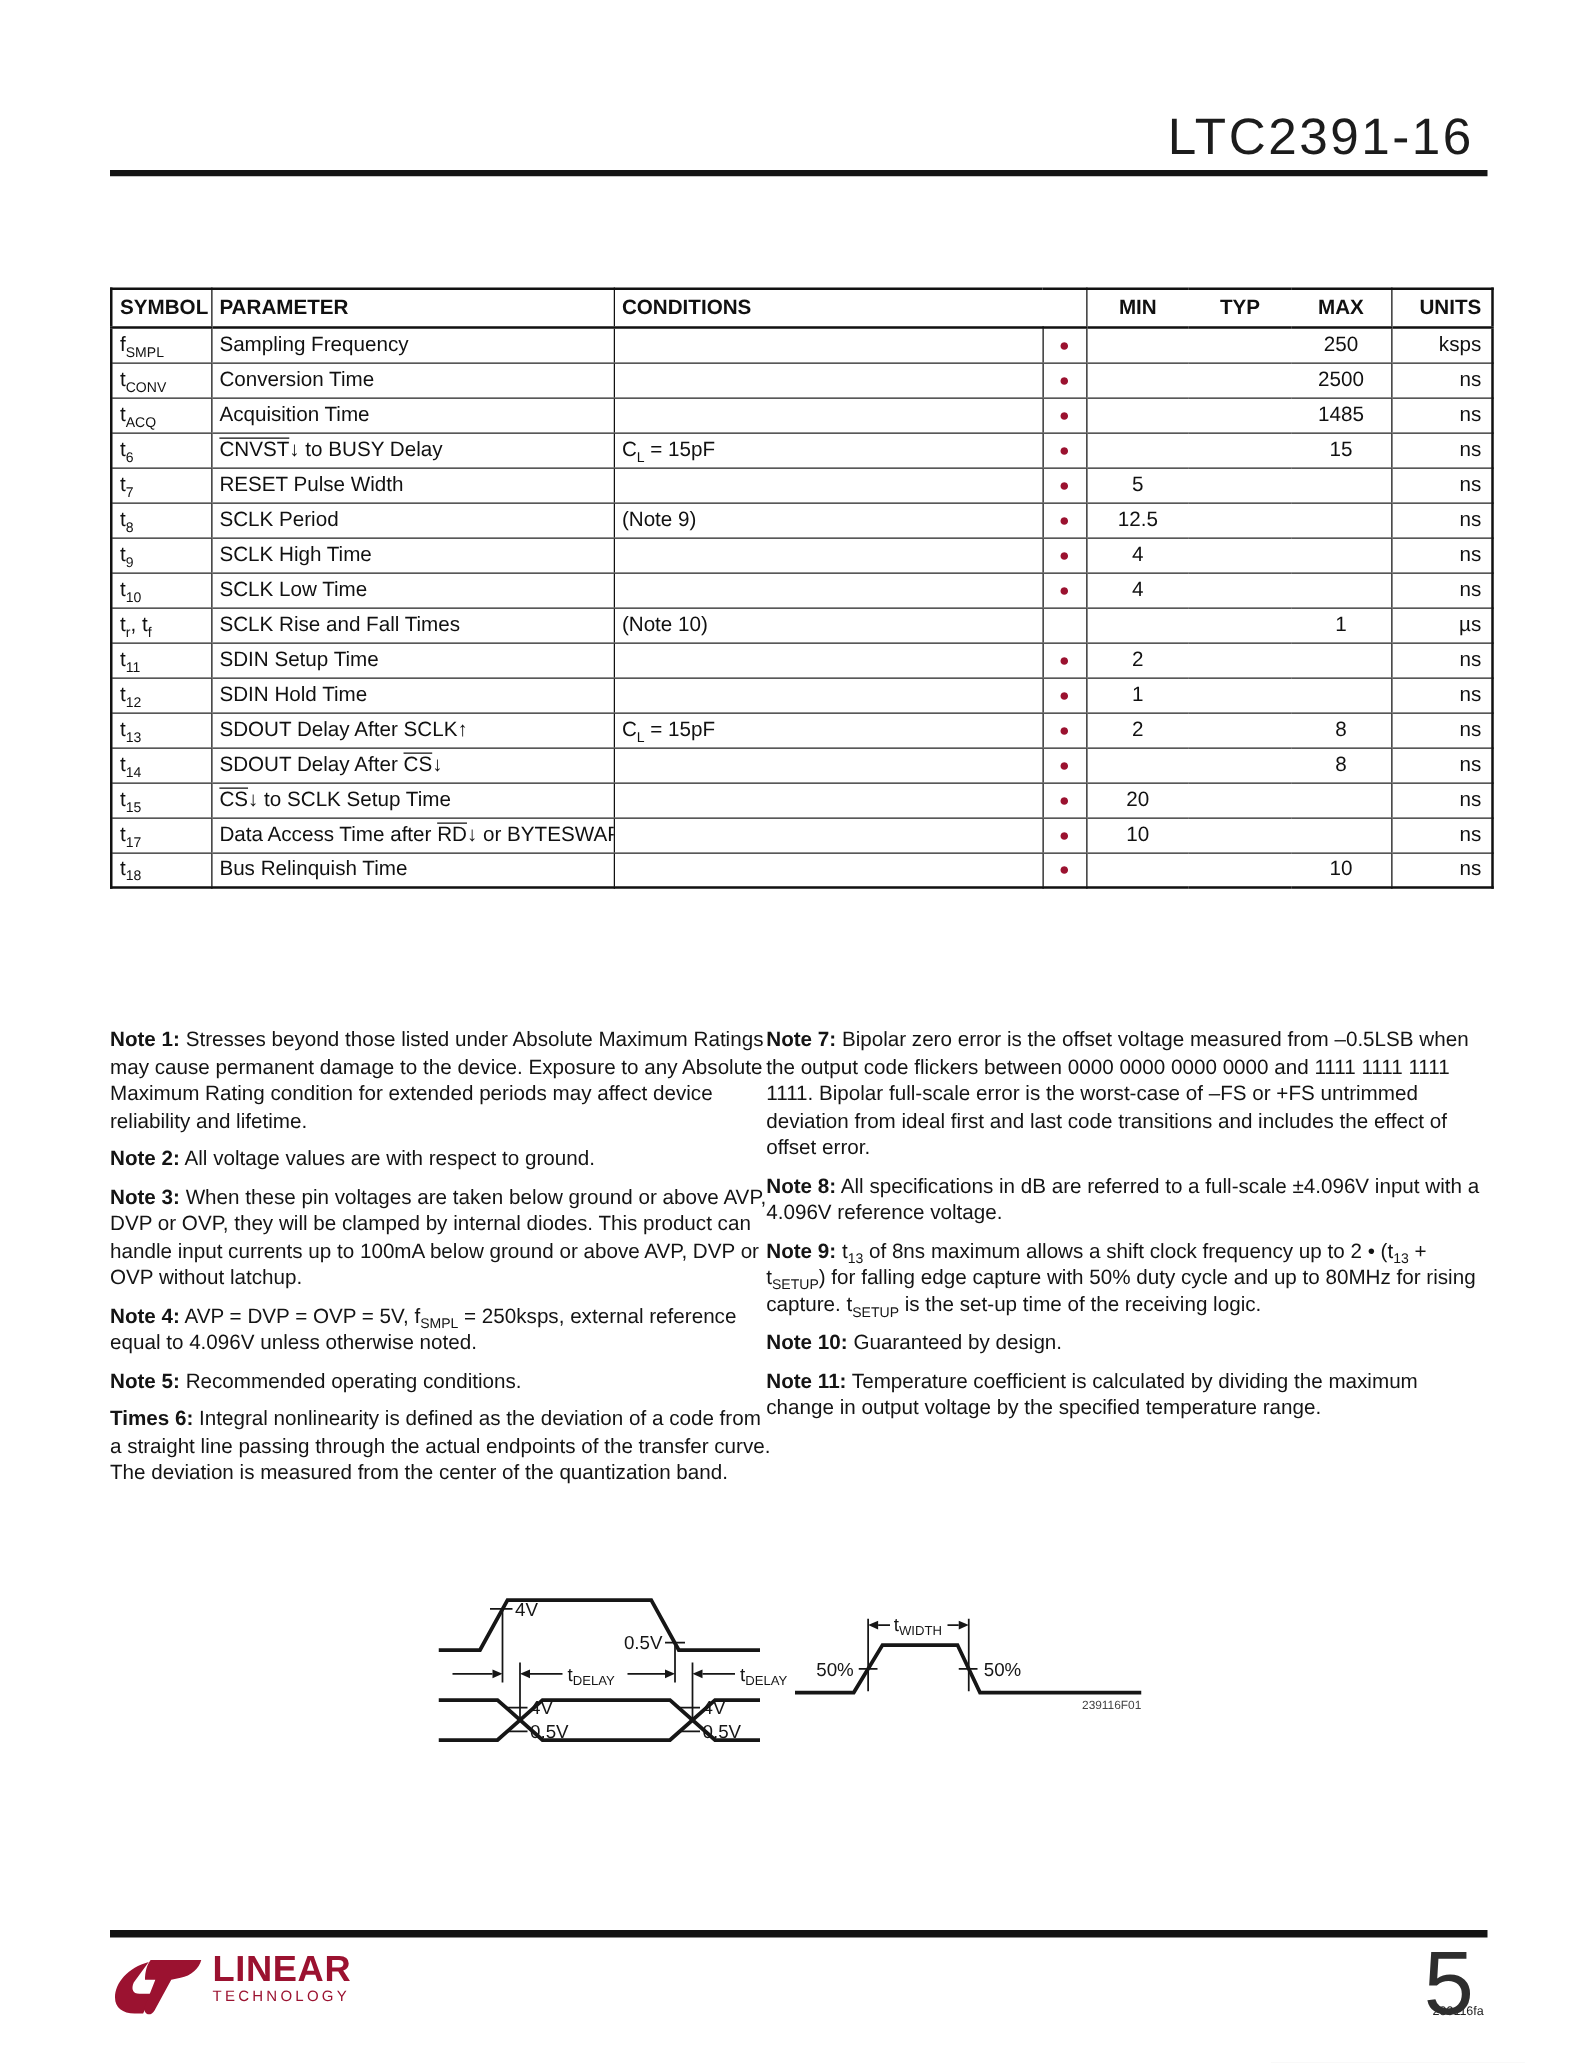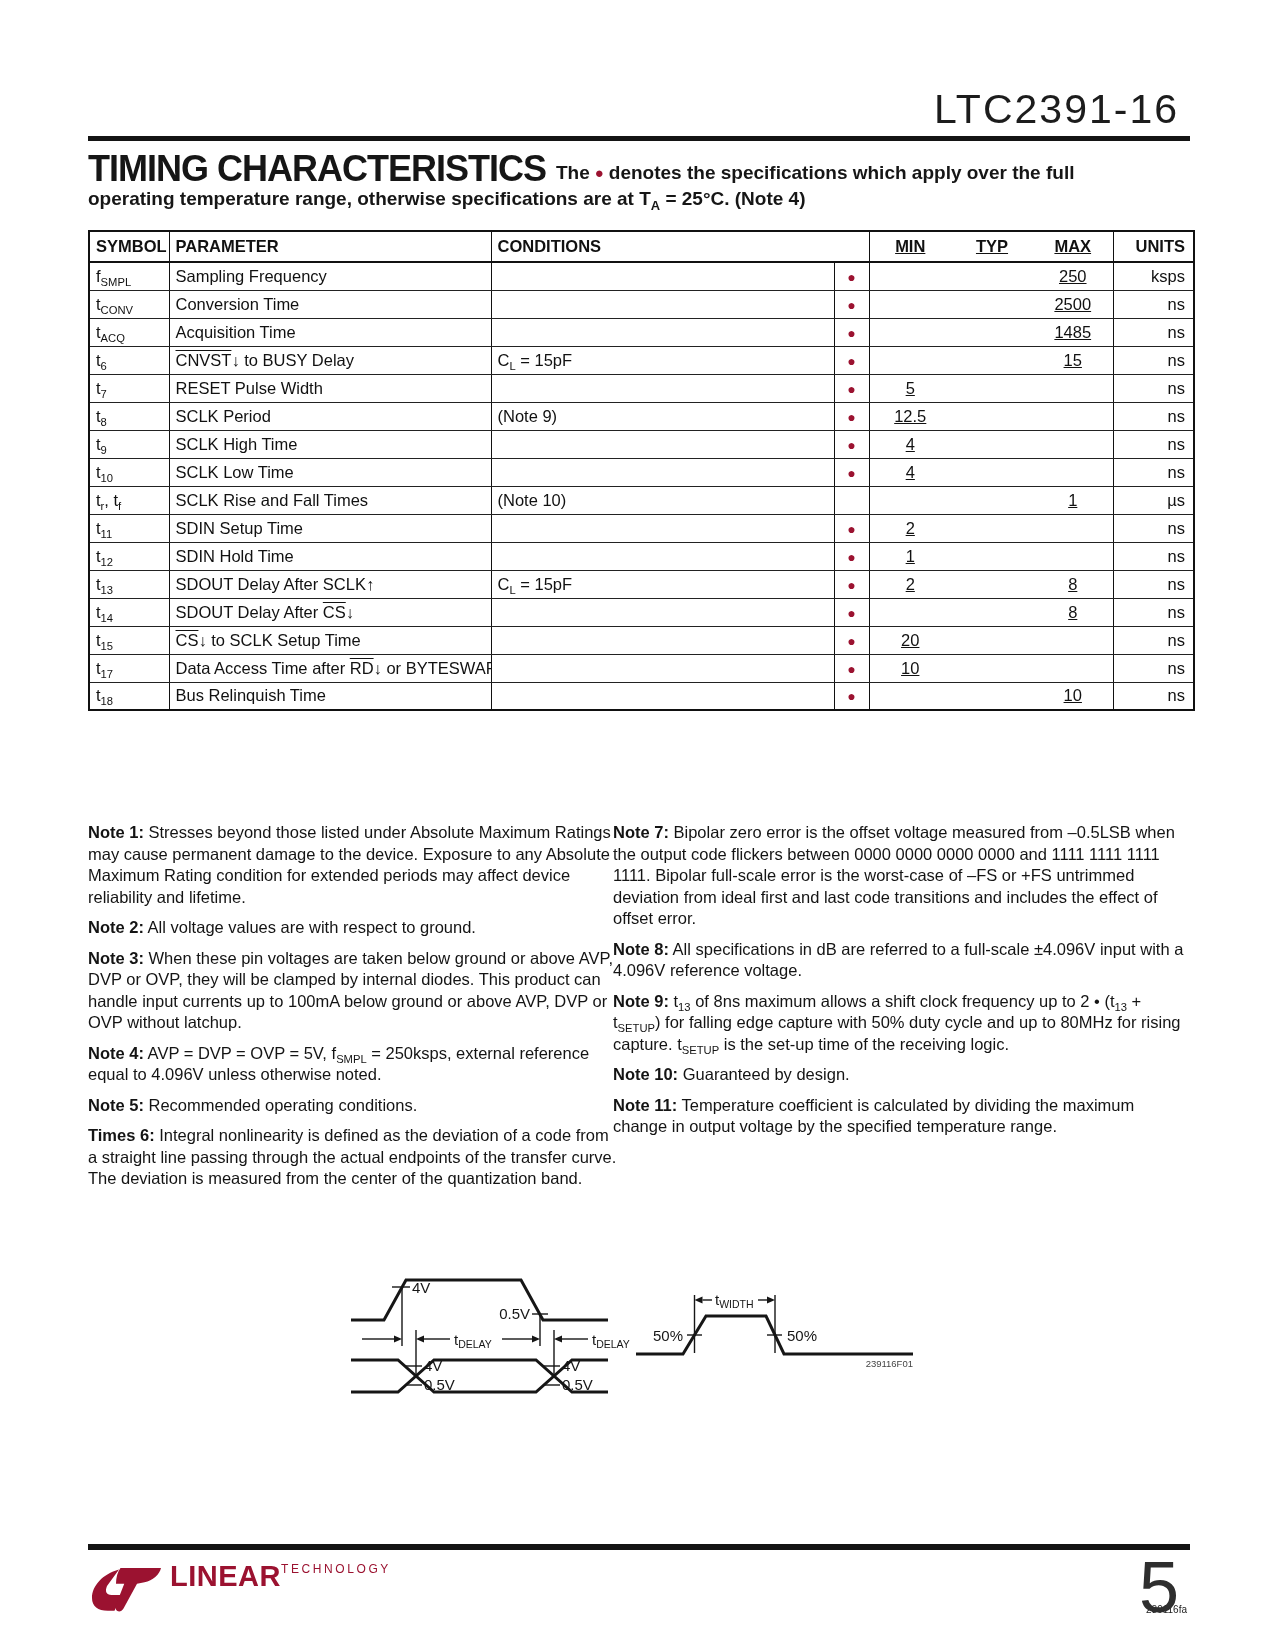--- a/index.html
+++ b/index.html
@@ -17,21 +17,21 @@
   .section-intro { font-size:19px; font-weight:bold; }
   .intro-dot { color:var(--accent); font-size:15px; margin:0 5px; vertical-align:1px; }
 
   table.timing-table { position:absolute; left:88px; top:230px; width:1105px; border-collapse:collapse;
                        table-layout:fixed; font-size:16.5px; color:#111; }
   table.timing-table { border:2.5px solid #111; }
   .timing-table th { height:31px; font-weight:bold; text-align:left; border-bottom:2.5px solid #111;
                      padding:0 0 0 6px; font-size:16.5px; }
   .timing-table td { height:28px; border-bottom:1px solid #222; padding:0 0 0 6px; white-space:nowrap; overflow:hidden; }
   .timing-table .bl { border-left:1.5px solid #111; }
-  .timing-table th.h-num, .timing-table td.c-num { text-align:center; padding:0;text-decoration:underline; }
+  .timing-table th.h-num, .timing-table td.c-num { text-align:center; padding:0; }
   .timing-table th.h-units, .timing-table td.c-units { text-align:right; padding:0 8px 0 0; }
   .timing-table td.c-dot { text-align:center; padding:0; }
   .timing-table .dot { color:var(--accent); font-size:14px; }
   sub { font-size:0.68em; line-height:0; }
   .ov { text-decoration:overline; }
 
   .notes-col { position:absolute; top:822px; font-size:16.5px; line-height:21.5px; color:#141414; }
   .notes-left { left:88px; width:529px; }
   .notes-right { left:613px; width:572px; }
   .note { margin-bottom:9px; }
@@ -42,36 +42,33 @@
   .figure-svg .figsub { font-size:10.5px; }
   .figure-svg .figcode { font-size:9.5px; fill:#444; }
   .figure-svg polygon { fill:#161616; stroke:none; }
   .figure-caption { position:absolute; left:128px; top:1414px; width:960px; text-align:center;
                     font-size:18.5px; font-weight:bold; color:#131313; }
 
   .doc-code { position:absolute; right:88px; top:1604px; font-size:10px; color:#222; }
   .bottom-rule { position:absolute; left:88px; top:1544px; width:1102px; height:6px; background:#141414; }
   .logo { position:absolute; left:86px; top:1558px; display:flex; align-items:flex-start; }
   .logo-mark { margin-right:6px; }
-  .logo-text { display:flex; flex-direction:row; margin-top:4px; }
+  .logo-text { display:flex; flex-direction:column; margin-top:4px; }
   .logo-linear { font-size:29px; font-weight:bold; letter-spacing:0.5px; color:var(--accent); line-height:28px; }
   .logo-tech { font-size:12px; letter-spacing:2.6px; color:var(--accent); line-height:14px; }
   .page-number { position:absolute; right:96px; top:1546px; font-size:72px; font-weight:400; color:#2e2e2e; }
 </style>
 </head>
 <body>
 
 <div class="page">
 
   <div class="part-number">LTC2391-16</div>
   <div class="top-rule"></div>
 
-  <div class="section-head">
-    <span class="section-title">TIMING CHARACTERISTICS</span><span class="section-intro"><span>The</span><span class="intro-dot">●</span><span>denotes the specifications which apply over the full operating temperature range, otherwise specifications are at T<sub>A</sub> = 25°C. (Note 4)</span></span>
-  </div>
 
   <table class="timing-table">
     <colgroup>
       <col style="width:80px">
         <col style="width:322px">
         <col style="width:343px">
         <col style="width:35px">
       <col style="width:82px">
         <col style="width:82px">
         <col style="width:80px">

